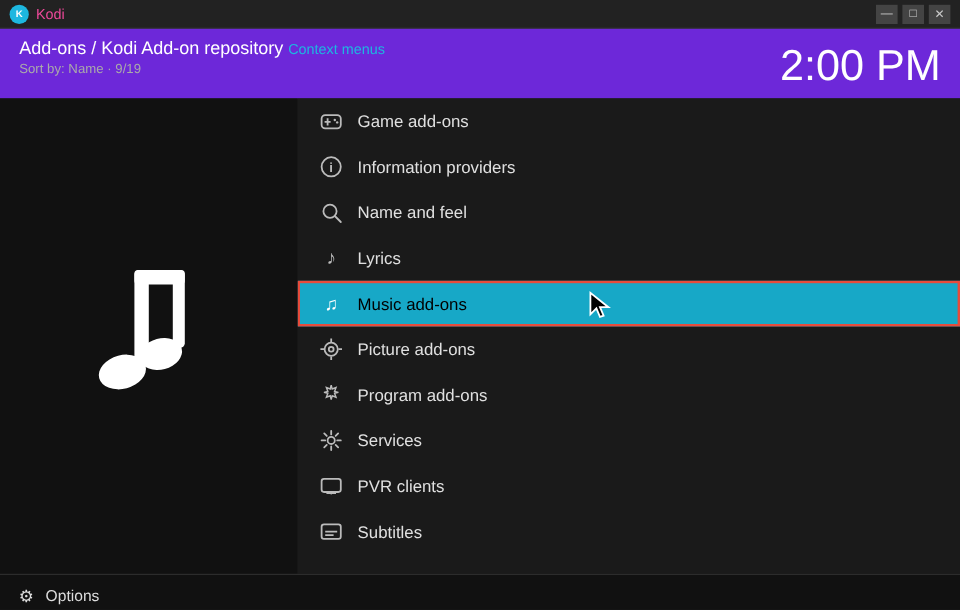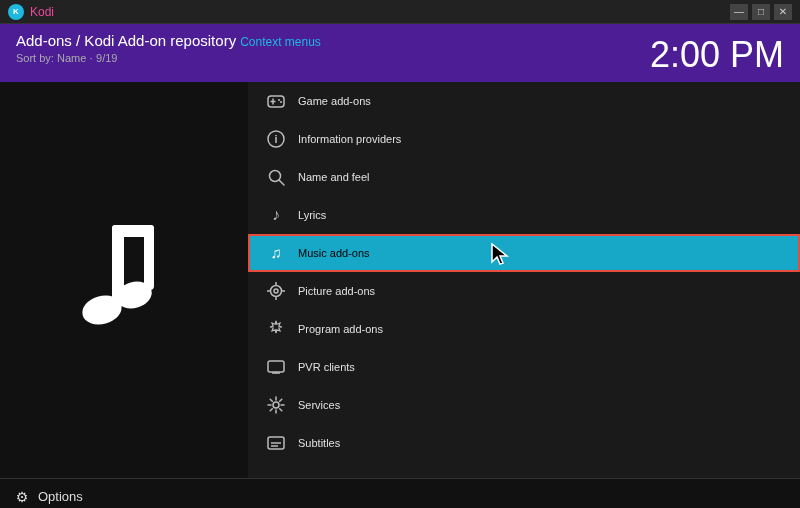--- a/index.html
+++ b/index.html
@@ -60,21 +60,21 @@
       align-items: center;
       justify-content: center;
     }
 
     
     .header {
       display: flex;
       align-items: flex-start;
       justify-content: space-between;
       padding: 8px 16px 6px;
-      background: #4c1d95;
+      background: #6d28d9;
     }
     .header-left {}
     .breadcrumb {
       font-size: 15px;
       color: #fff;
       font-weight: 400;
     }
     .sort-info {
       font-size: 11px;
       color: #aaa;
@@ -145,21 +145,21 @@
       height: 24px;
       margin-right: 10px;
       display: flex;
       align-items: center;
       justify-content: center;
       color: #ccc;
       font-size: 14px;
       flex-shrink: 0;
     }
     .item-label {
-      font-size: 11px;
+      font-size: 14px;
       color: #e0e0e0;
     }
     .list-item.active .item-label {
       color: #000000;
       font-weight: 500;
     }
     .list-item.active .item-icon {
       color: #fff;
     }
 
@@ -311,35 +311,35 @@
         <div class="item-icon">
           <svg width="20" height="20" viewBox="0 0 20 20" fill="none">
             <path d="M10 2L10.8 5.2L14 4L12.8 7.2L16 8L12.8 8.8L14 12L10.8 10.8L10 14L9.2 10.8L6 12L7.2 8.8L4 8L7.2 7.2L6 4L9.2 5.2Z" stroke="#bbb" stroke-width="1.2" fill="none"></path>
           </svg>
         </div>
         <span class="item-label">Program add-ons</span>
       </div>
       <div class="list-item">
         <div class="item-icon">
           <svg width="20" height="20" viewBox="0 0 20 20" fill="none">
+            <circle cx="10" cy="10" r="3" stroke="#bbb" stroke-width="1.5"></circle>
+            <path d="M10 2v3M10 15v3M2 10h3M15 10h3M4.2 4.2l2.1 2.1M13.7 13.7l2.1 2.1M4.2 15.8l2.1-2.1M13.7 6.3l2.1-2.1" stroke="#bbb" stroke-width="1.5" stroke-linecap="round"></path>
+          </svg>
+        </div>
+        <span class="item-label">Services</span>
+      </div>
+      <div class="list-item">
+        <div class="item-icon">
+          <svg width="20" height="20" viewBox="0 0 20 20" fill="none">
             <rect x="2" y="4" width="16" height="11" rx="2" stroke="#bbb" stroke-width="1.5"></rect>
             <line x1="6" y1="16" x2="14" y2="16" stroke="#bbb" stroke-width="1.5"></line>
             <line x1="10" y1="15" x2="10" y2="17" stroke="#bbb" stroke-width="1"></line>
           </svg>
         </div>
         <span class="item-label">PVR clients</span>
-      </div>
-      <div class="list-item">
-        <div class="item-icon">
-          <svg width="20" height="20" viewBox="0 0 20 20" fill="none">
-            <circle cx="10" cy="10" r="3" stroke="#bbb" stroke-width="1.5"></circle>
-            <path d="M10 2v3M10 15v3M2 10h3M15 10h3M4.2 4.2l2.1 2.1M13.7 13.7l2.1 2.1M4.2 15.8l2.1-2.1M13.7 6.3l2.1-2.1" stroke="#bbb" stroke-width="1.5" stroke-linecap="round"></path>
-          </svg>
-        </div>
-        <span class="item-label">Services</span>
       </div>
       <div class="list-item">
         <div class="item-icon">
           <svg width="20" height="20" viewBox="0 0 20 20" fill="none">
             <rect x="2" y="4" width="16" height="12" rx="2" stroke="#bbb" stroke-width="1.5"></rect>
             <line x1="5" y1="10" x2="15" y2="10" stroke="#bbb" stroke-width="1.5"></line>
             <line x1="5" y1="13" x2="12" y2="13" stroke="#bbb" stroke-width="1.5"></line>
           </svg>
         </div>
         <span class="item-label">Subtitles</span>

